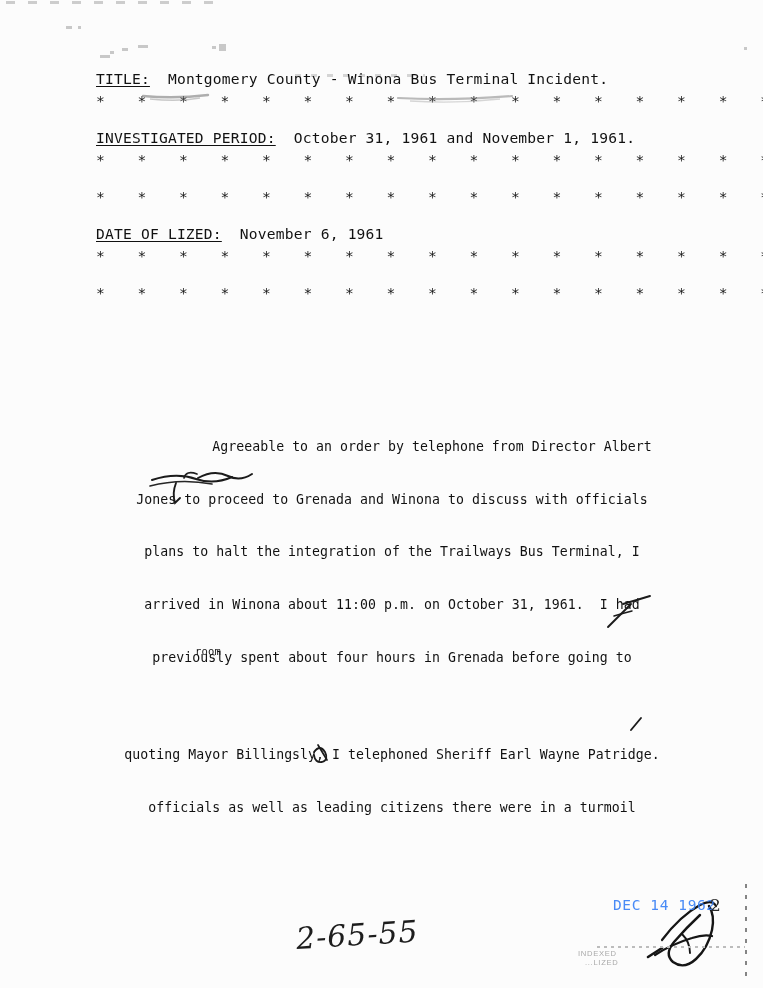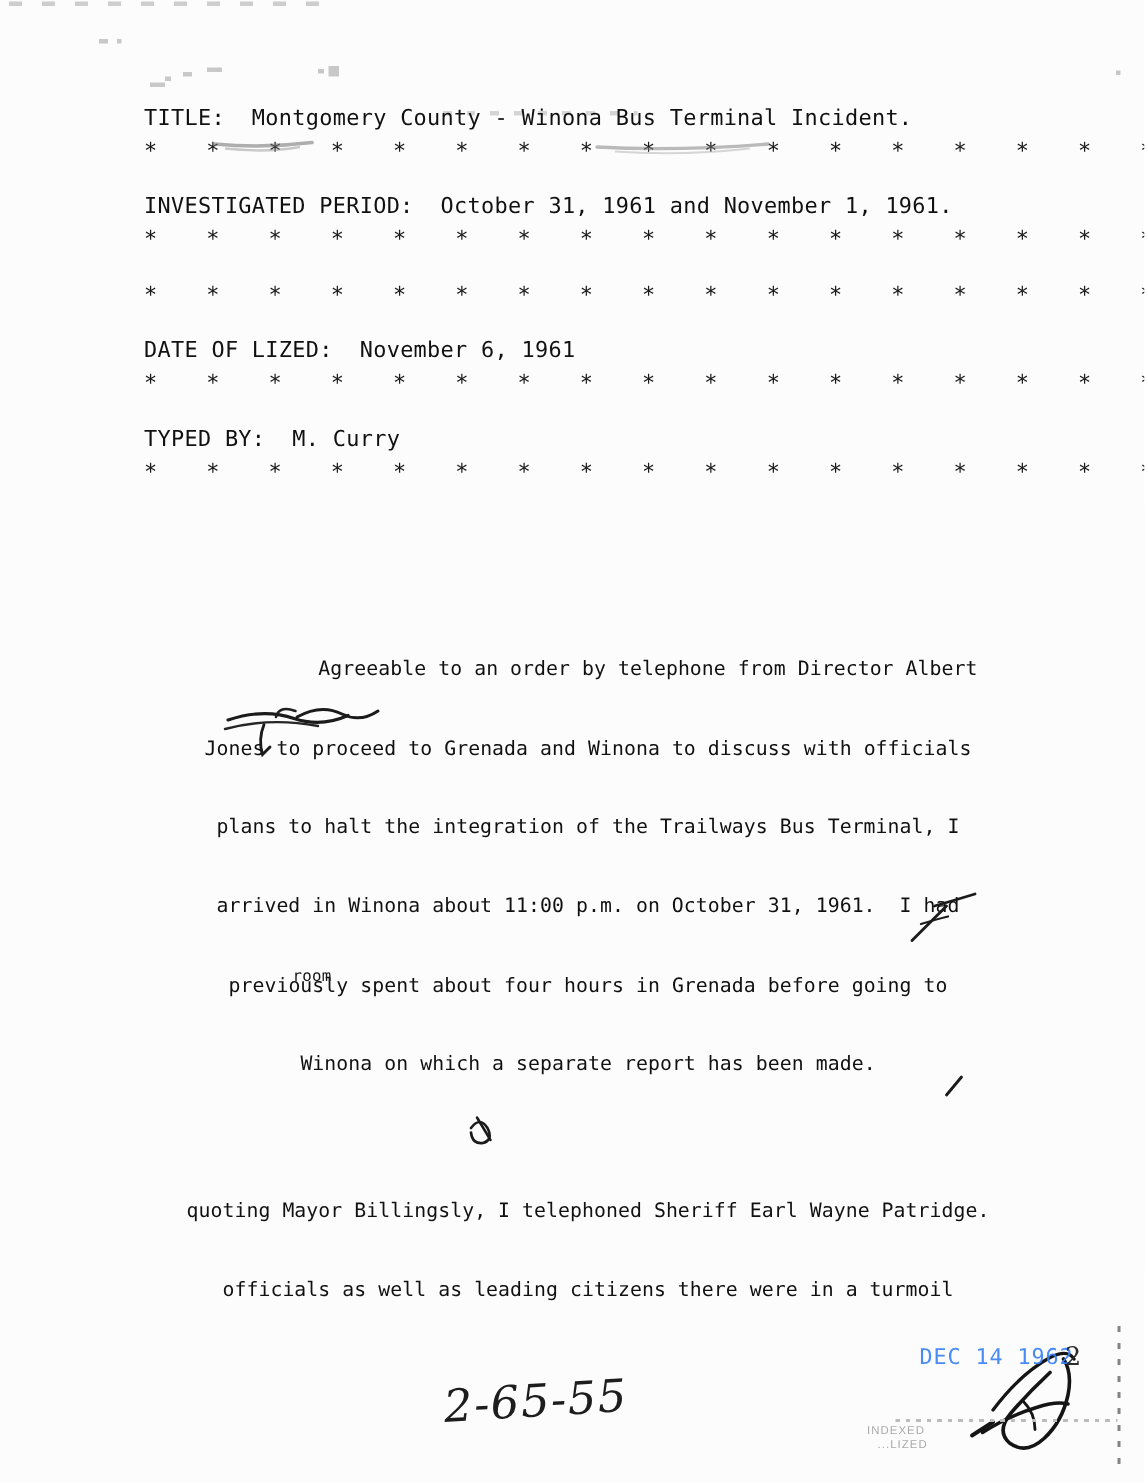--- a/index.html
+++ b/index.html
@@ -74,20 +74,21 @@
   }
   .hline {
     font-size: 14.6px;
     line-height: 17px;
     letter-spacing: .2px;
     white-space: pre;
     margin: 0;
     height: 22px;
   }
   .hlabel {
+    text-decoration: underline;
     text-underline-offset: 2px;
   }
   .stars {
     font-size: 14.6px;
     line-height: 17px;
     height: 37px;
     letter-spacing: 5.05px;
     white-space: pre;
     margin: 0;
     color: #1a1a1a;
@@ -209,33 +210,31 @@
     <p class="stars">*  *  *  *  *  *  *  *  *  *  *  *  *  *  *  *  *  *  *  *  *  *  *  *  *  *  *  *  *  *  *  *  *  *</p>
 
     <p class="hline"><span class="hlabel">INVESTIGATED PERIOD:</span>  <span>October 31, 1961 and November 1, 1961.</span></p>
     <p class="stars">*  *  *  *  *  *  *  *  *  *  *  *  *  *  *  *  *  *  *  *  *  *  *  *  *  *  *  *  *  *  *  *  *  *</p>
 
     <p class="stars">*  *  *  *  *  *  *  *  *  *  *  *  *  *  *  *  *  *  *  *  *  *  *  *  *  *  *  *  *  *  *  *  *  *</p>
 
     <p class="hline"><span class="hlabel">DATE OF LIZED:</span>  <span>November 6, 1961</span></p>
     <p class="stars">*  *  *  *  *  *  *  *  *  *  *  *  *  *  *  *  *  *  *  *  *  *  *  *  *  *  *  *  *  *  *  *  *  *</p>
 
-    <p class="hline"><span class="hlabel">TYPED BY:</span>  <span>M. Curry</span></p>
     <p class="stars">*  *  *  *  *  *  *  *  *  *  *  *  *  *  *  *  *  *  *  *  *  *  *  *  *  *  *  *  *  *  *  *  *  *</p>
   </div>
 
   <div class="body-block">
 
     <p class="para">
       <span class="ln">          Agreeable to an order by telephone from Director Albert</span>
       <span class="ln">Jones to proceed to Grenada and Winona to discuss with officials</span>
       <span class="ln">plans to halt the integration of the Trailways Bus Terminal, I</span>
       <span class="ln">arrived in Winona about 11:00 p.m. on October 31, 1961.  I had</span>
       <span class="ln">previously spent about four hours in Grenada before going to</span>
-      <span class="ln">Winona on which a separate report has been made.</span>
     </p>
 
     <p class="para">
       <span class="ln">quoting Mayor Billingsly, I telephoned Sheriff Earl Wayne Patridge.</span>
       <span class="ln">officials as well as leading citizens there were in a turmoil</span>
       
       
     </p>
 
   </div>

